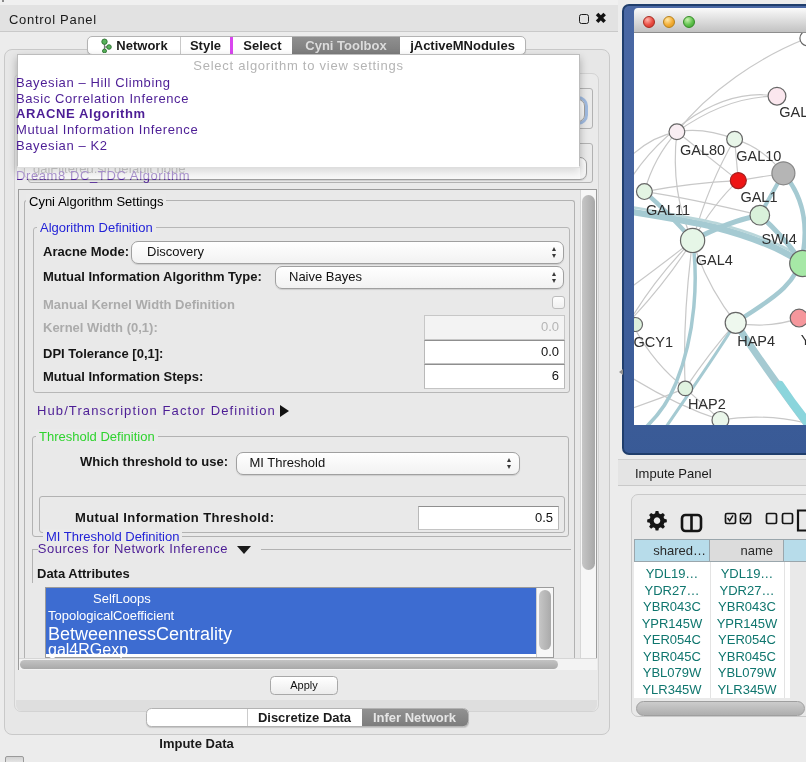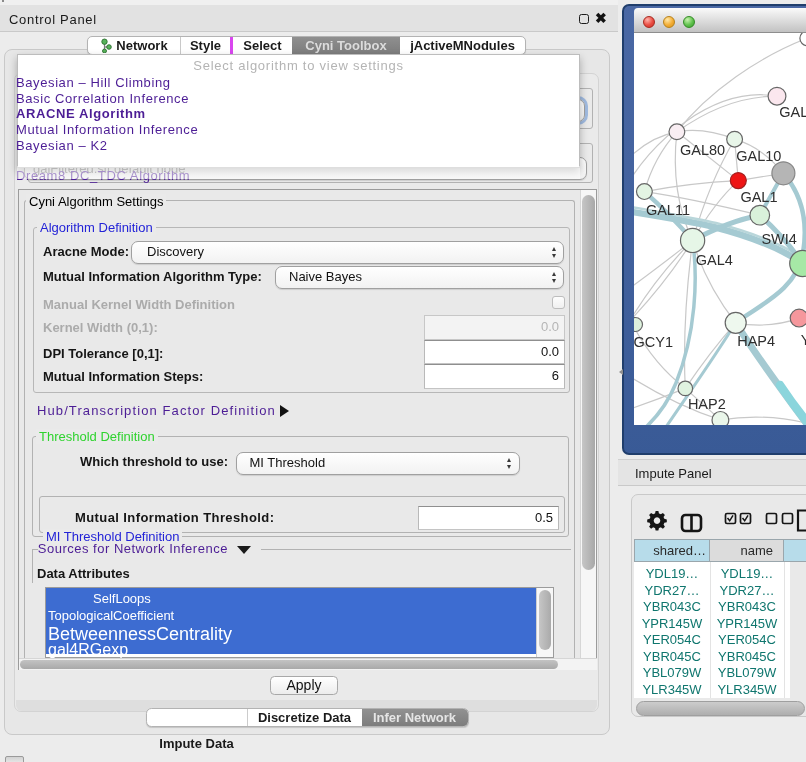--- a/index.html
+++ b/index.html
@@ -99,21 +99,21 @@
 <div class="abs" style="left:48px;top:624.2px;font-size:18px;color:#fff;">BetweennessCentrality</div>
 <div class="abs" style="left:48px;top:640.8px;font-size:16px;color:#fff;">gal4RGexp</div>
 <div class="abs" style="left:536px;top:588px;width:17px;height:69px;background:#f7f7f7;border-left:1px solid #cfcfcf;"></div>
 <div class="abs" style="left:539px;top:589.5px;width:12px;height:60px;background:linear-gradient(90deg,#c6c6c6,#aaaaaa);border-radius:6px;"></div>
 
 <div class="abs" style="left:580px;top:190px;width:16px;height:468px;background:#f6f6f6;border-left:1px solid #d6d6d6;"></div>
 <div class="abs" style="left:582px;top:195px;width:12.5px;height:375px;background:linear-gradient(90deg,#c6c6c6,#a8a8a8);border-radius:6.5px;"></div>
 <div class="abs" style="left:18.5px;top:658px;width:578px;height:11.5px;background:#f3f3f3;border-top:1px solid #d6d6d6;"></div>
 <div class="abs" style="left:19.5px;top:659.5px;width:538px;height:9px;background:linear-gradient(#c3c3c3,#a9a9a9);border-radius:4.5px;"></div>
 
-<div class="abs" style="left:270px;top:676px;width:68px;height:19px;background:linear-gradient(#ffffff,#ececec);border:1px solid #a8a8a8;border-radius:4.5px;font-size:14px;color:#111;text-align:center;line-height:17px;">Apply</div>
+<div class="abs" style="left:270px;top:676px;width:68px;height:19px;background:linear-gradient(#ffffff,#ececec);border:1px solid #a8a8a8;border-radius:4.5px;font-size:11px;color:#111;text-align:center;line-height:17px;">Apply</div>
 
 <div class="abs" style="left:145.5px;top:708px;width:323px;height:19px;background:#fff;border:1px solid #b3b3b3;border-radius:5.5px;box-shadow:0 1px 1px rgba(0,0,0,0.15);display:flex;font-size:13px;font-weight:bold;color:#1a1a1a;">
   <div style="width:100px;display:flex;align-items:center;justify-content:center;margin-top:34px;">Impute Data</div>
   <div style="width:115px;display:flex;align-items:center;justify-content:center;border-left:1px solid #cccccc;">Discretize Data</div>
   <div style="flex:1;display:flex;align-items:center;justify-content:center;background:linear-gradient(#919191,#7d7d7d);color:#e6e6e6;border-radius:0 4.5px 4.5px 0;">Infer Network</div>
 </div>
 
 <div class="abs" style="left:17px;top:54px;width:563px;height:114px;background:#fff;border:1px solid #bdbdbd;box-shadow:0 4px 8px rgba(0,0,0,0.28);"></div>
 <div class="abs" style="left:17px;top:58px;width:563px;text-align:center;font-size:13px;letter-spacing:0.75px;color:#b4b4b4;">Select algorithm to view settings</div>
 <div class="t13 pi" style="left:16px;top:75px;">Bayesian – Hill Climbing</div>

